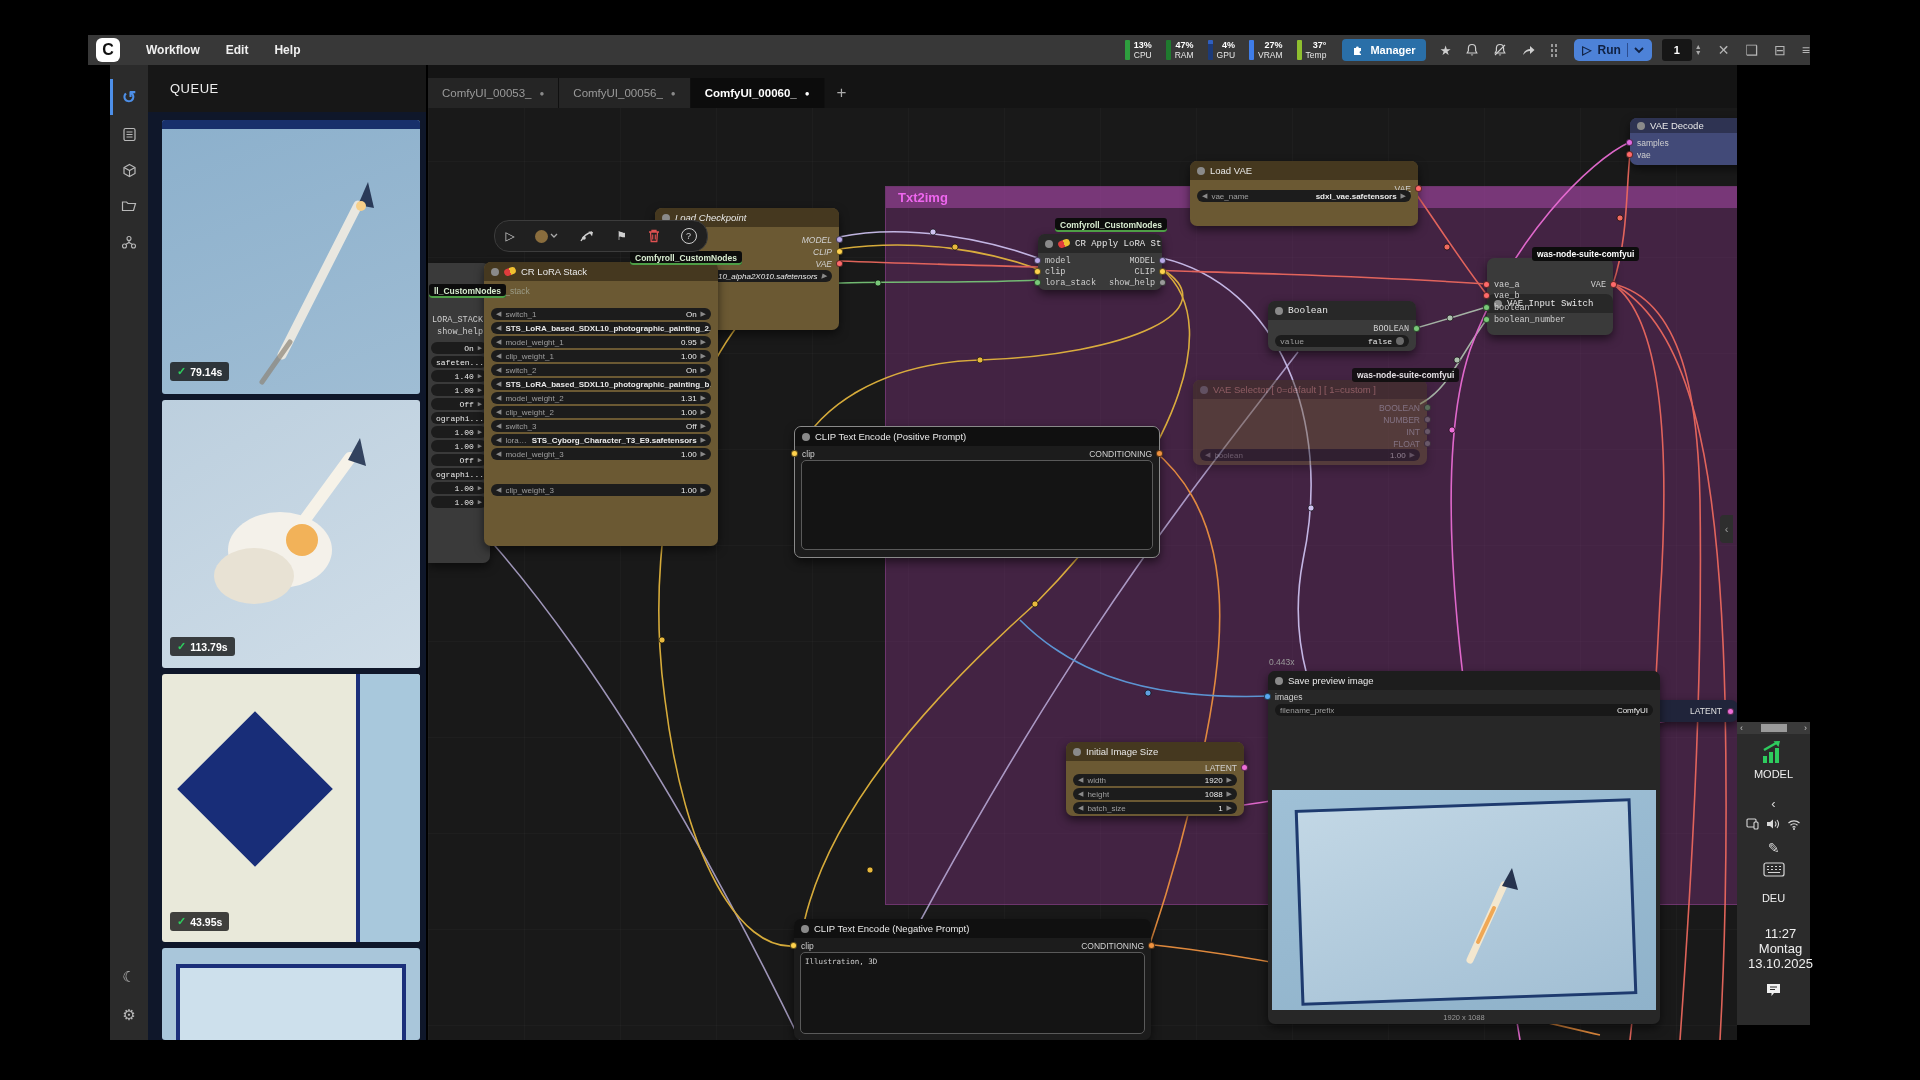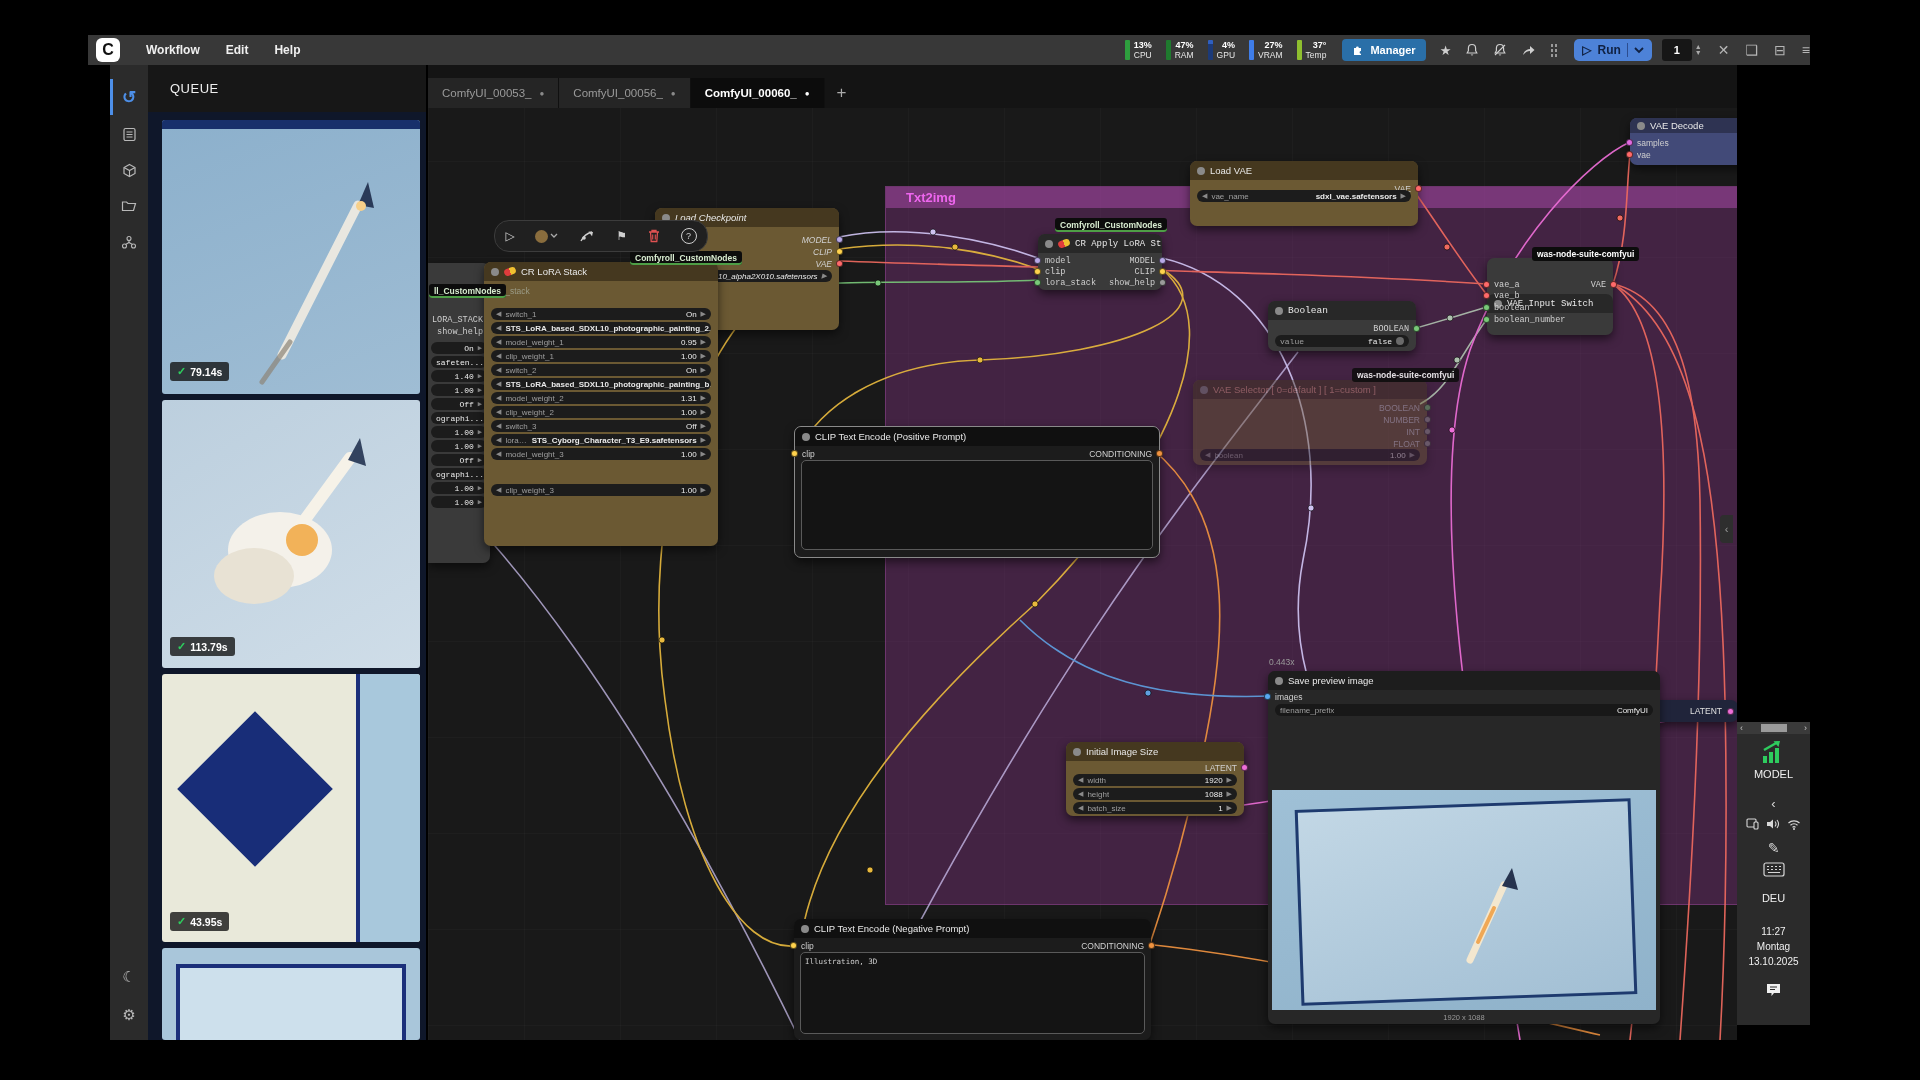--- a/index.html
+++ b/index.html
@@ -39,21 +39,21 @@
   .tab{height:30px;display:flex;align-items:center;gap:8px;padding:0 14px;font-size:11.5px;color:#9a9a9a;background:#252525;border-right:1px solid #101010;}
   .tab.active{background:#0c0c0c;color:#fff;font-weight:bold;}
   .tabdot{font-size:8px;color:#8a8a8a;}
   .tab.active .tabdot{color:#fff;}
   .tabplus{color:#aaa;font-size:17px;padding:0 12px;height:30px;display:flex;align-items:center;}
   
   #canvas{left:428px;top:65px;width:1309px;height:975px;background:#191919;overflow:hidden;z-index:10;
     background-image:linear-gradient(rgba(255,255,255,.025) 1px,transparent 1px),linear-gradient(90deg,rgba(255,255,255,.025) 1px,transparent 1px);
     background-size:96px 96px;}
   #group{left:457px;top:121px;width:852px;height:717px;background:rgba(136,52,136,.38);border:1px solid rgba(190,90,190,.35);z-index:1;}
-  #grouphead{position:absolute;left:0;top:0;width:100%;height:21px;background:rgba(186,80,186,.45);color:#ee66ee;font-size:13px;font-weight:bold;padding-left:20px;line-height:21px;box-sizing:border-box;}
+  #grouphead{position:absolute;left:0;top:0;width:100%;height:21px;background:rgba(186,80,186,.45);color:#ee66ee;font-size:13px;font-weight:bold;padding-left:12px;line-height:21px;box-sizing:border-box;}
   #wires{left:0;top:0;z-index:2;pointer-events:none;}
   
   .node{position:absolute;border-radius:7px;box-shadow:0 4px 10px rgba(0,0,0,.55);z-index:4;}
   .nhead{height:19px;border-radius:7px 7px 0 0;display:flex;align-items:center;gap:5px;padding:0 7px;font-size:9.5px;color:#e8e8e8;white-space:nowrap;overflow:hidden;}
   .hdot{width:8px;height:8px;border-radius:50%;background:#8a8a8a;flex:0 0 auto;}
   .pillic{width:12px;height:7px;border-radius:4px;background:linear-gradient(90deg,#e03c3c 50%,#f0c030 50%);transform:rotate(-20deg);flex:0 0 auto;}
   .olive{background:#6b5933;}  .olive .nhead{background:#45381f;}
   .dark{background:#3a3a3a;font-family:Liberation Mono, monospace;}   .dark .nhead{background:#282828;}
   .black{background:#1c1c1c;}  .black .nhead{background:#101010;border-radius:7px 7px 0 0;}
   .navy{background:#424a78;}   .navy .nhead{background:#2e3352;}
@@ -71,21 +71,21 @@
   #toolbar{left:66px;top:155px;width:212px;height:30px;background:#202020;border:1px solid #3c3c3c;border-radius:15px;display:flex;align-items:center;justify-content:space-around;z-index:8;color:#cfcfcf;}
   .tbi{display:flex;align-items:center;gap:2px;font-size:12px;}
   .colordot{width:13px;height:13px;border-radius:50%;background:#8a6d3d;}
   .qcirc{width:14px;height:14px;border:1.3px solid #cfcfcf;border-radius:50%;font-size:9px;display:flex;align-items:center;justify-content:center;}
   
   #scrollrow{left:1737px;top:722px;width:73px;height:12px;background:#3a3a3a;display:flex;align-items:center;justify-content:space-between;color:#c8c8c8;font-size:9px;z-index:60;}
   #scrollthumb{width:26px;height:8px;background:#9a9a9a;}
   #tray{left:1737px;top:734px;width:73px;height:291px;background:#2b2b2b;z-index:60;color:#e8e8e8;}
   .trayc{position:absolute;left:0;width:73px;display:flex;align-items:center;justify-content:center;text-align:center;}
   .traytxt{font-size:11px;color:#f0f0f0;}
-  .small{font-size:10px;}
+  .small{font-size:13px;padding-left:7px;}
 </style>
 </head>
 <body>
 
 <div class="abs" id="topbar">
   <div class="logo">C</div>
   <span class="menu">Workflow</span>
   <span class="menu">Edit</span>
   <span class="menu">Help</span>
 

